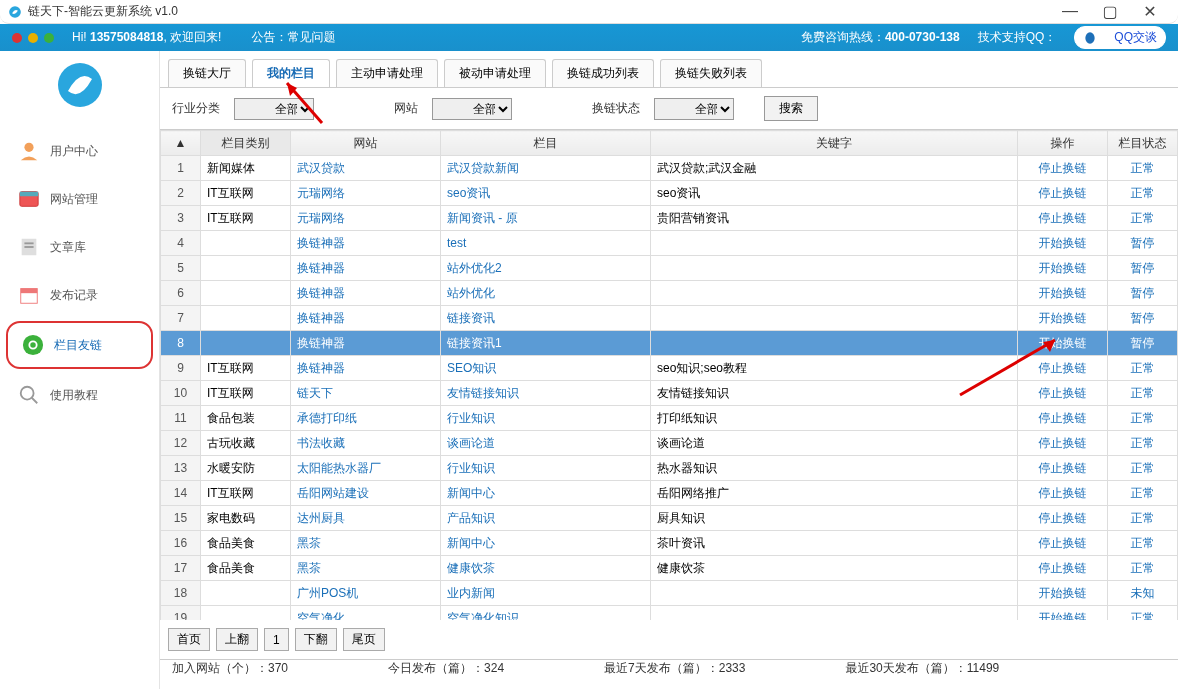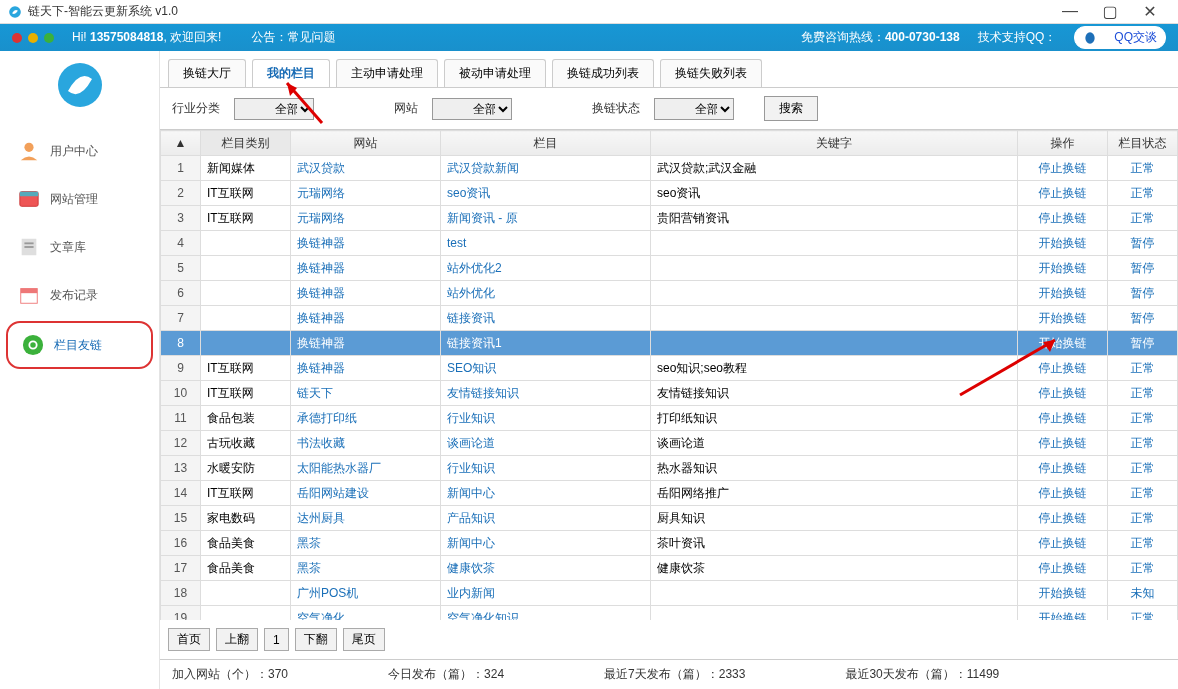--- a/index.html
+++ b/index.html
@@ -1,19 +1,19 @@
 <!DOCTYPE html>
 <html><head>
 <meta charset="utf-8">
 <style>
 * { margin: 0; padding: 0; box-sizing: border-box; font-family: "Microsoft YaHei", 微软雅黑, SimSun, sans-serif; font-size: 12px; }
 body { width: 1178px; height: 689px; background: #fff; overflow: hidden; }
 
 
-.titlebar { height: 24px; background: #fff; border-bottom: 1px solid #ddd; display: flex; align-items: center; padding: 0 8px; }
+.titlebar { height: 24px; background: #fff; border-bottom: 1px solid #ddd; display: flex; align-items: center; padding: 0 8px; border-radius: 9px; }
 .titlebar .icon { margin-right: 6px; width: 14px; height: 14px; }
 .titlebar .title { color: #333; }
 .titlebar .win-btns { margin-left: auto; display: flex; }
 .titlebar .win-btn { width: 40px; text-align: center; font-size: 16px; color: #444; cursor: pointer; }
 
 
 .infobar { height: 27px; background: linear-gradient(#1797d5,#1990cc); color: #fff; display: flex; align-items: center; padding: 0 12px; }
 .infobar .dots { display: flex; gap: 6px; margin-right: 18px; }
 .infobar .dot { width: 10px; height: 10px; border-radius: 50%; }
 .infobar .d1 { background: #d33; }
@@ -60,21 +60,21 @@
 .col-cat { width: 90px; }
 .col-site { width: 150px; }
 .col-col { width: 210px; }
 .col-kw { width: auto; }
 .col-op { width: 90px; }
 .col-st { width: 70px; }
 
 .pager { padding: 8px; display: flex; gap: 6px; }
 .pager button { border: 1px solid #aaa; background: #f2f2f2; padding: 2px 8px; }
 
-.statusbar { height: 30px; border-top: 1px solid #ccc; display: flex; align-items: center; padding: 0 12px; color: #333; gap: 100px; }
+.statusbar { height: 30px; border-top: 1px solid #ccc; display: flex; align-items: flex-start; padding: 0 12px; color: #333; gap: 100px; }
 
 
 .arrow1 { position: absolute; left: 272px; top: 78px; width: 60px; height: 50px; pointer-events: none; }
 .arrow2 { position: absolute; left: 950px; top: 330px; width: 120px; height: 70px; pointer-events: none; }
 </style>
 </head>
 <body>
 
 <div class="titlebar">
   <svg class="icon" viewBox="0 0 24 24">
@@ -147,20 +147,27 @@
           <rect x="3" y="5" width="18" height="5" fill="#e77"></rect>
         </svg>
       <span>发布记录</span>
     </div>
     <div class="nav-item active">
       <svg class="ic" viewBox="0 0 24 24">
           <circle cx="12" cy="12" r="11" fill="#3bb13b"></circle>
           <path d="M8 12a4 4 0 0 1 8 0M8 12a4 4 0 0 0 8 0" stroke="#fff" stroke-width="2" fill="none"></path>
         </svg>
       <span>栏目友链</span>
+    </div>
+    <div class="nav-item">
+      <svg class="ic" viewBox="0 0 24 24">
+          <circle cx="10" cy="10" r="7" fill="none" stroke="#999" stroke-width="2"></circle>
+          <line x1="15" y1="15" x2="21" y2="21" stroke="#999" stroke-width="2"></line>
+        </svg>
+      <span>使用教程</span>
     </div>
   </div>
 
   <div class="content">
     <div class="tabs">
       <div class="tab">换链大厅</div>
       <div class="tab active">我的栏目</div>
       <div class="tab">主动申请处理</div>
       <div class="tab">被动申请处理</div>
       <div class="tab">换链成功列表</div>

